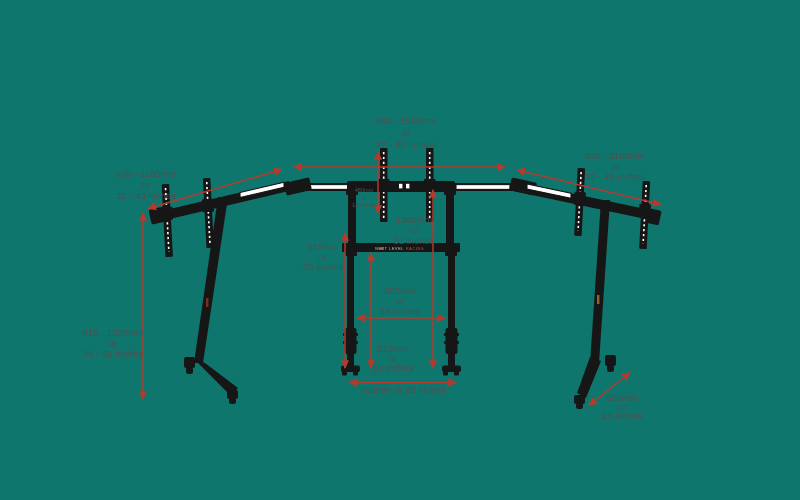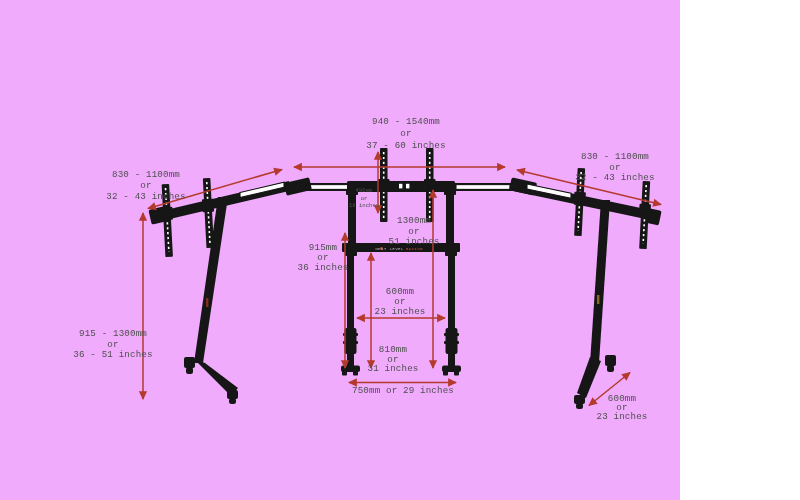--- a/index.html
+++ b/index.html
@@ -1,17 +1,17 @@
 <!DOCTYPE html>
 <html><head>
 <meta charset="utf-8">
 <style>
   html,body{margin:0;padding:0;background:#fff;}
-  .canvas{position:relative;width:680px;height:500px;background:#f0abfc;overflow:hidden;
-          font-family:Liberation Mono, monospace;}
+  .canvas{position:relative;width:800px;height:500px;background:#0f766e;overflow:hidden;
+          font-family:Liberation Sans, sans-serif;}
   svg{position:absolute;left:0;top:0;}
   .dim-line{stroke:#b43a2e;stroke-width:1.5;fill:none;}
   .dim-label{font-size:9.2px;fill:#4f4f4f;text-anchor:middle;letter-spacing:.15px;}
   .dim-label-small{font-size:5.6px;fill:#4f4f4f;text-anchor:middle;}
   .steel{fill:#161616;}
   .slot{fill:#ffffff;stroke:#161616;stroke-width:1.1;}
   .holes{stroke:#ffffff;stroke-width:1.6;stroke-dasharray:2.2 2.7;fill:none;}
   .brand-gray{font-size:3.6px;fill:#cfcfcf;letter-spacing:.7px;}
   .brand-red{font-size:3.6px;fill:#e05039;letter-spacing:.7px;}
 </style>

